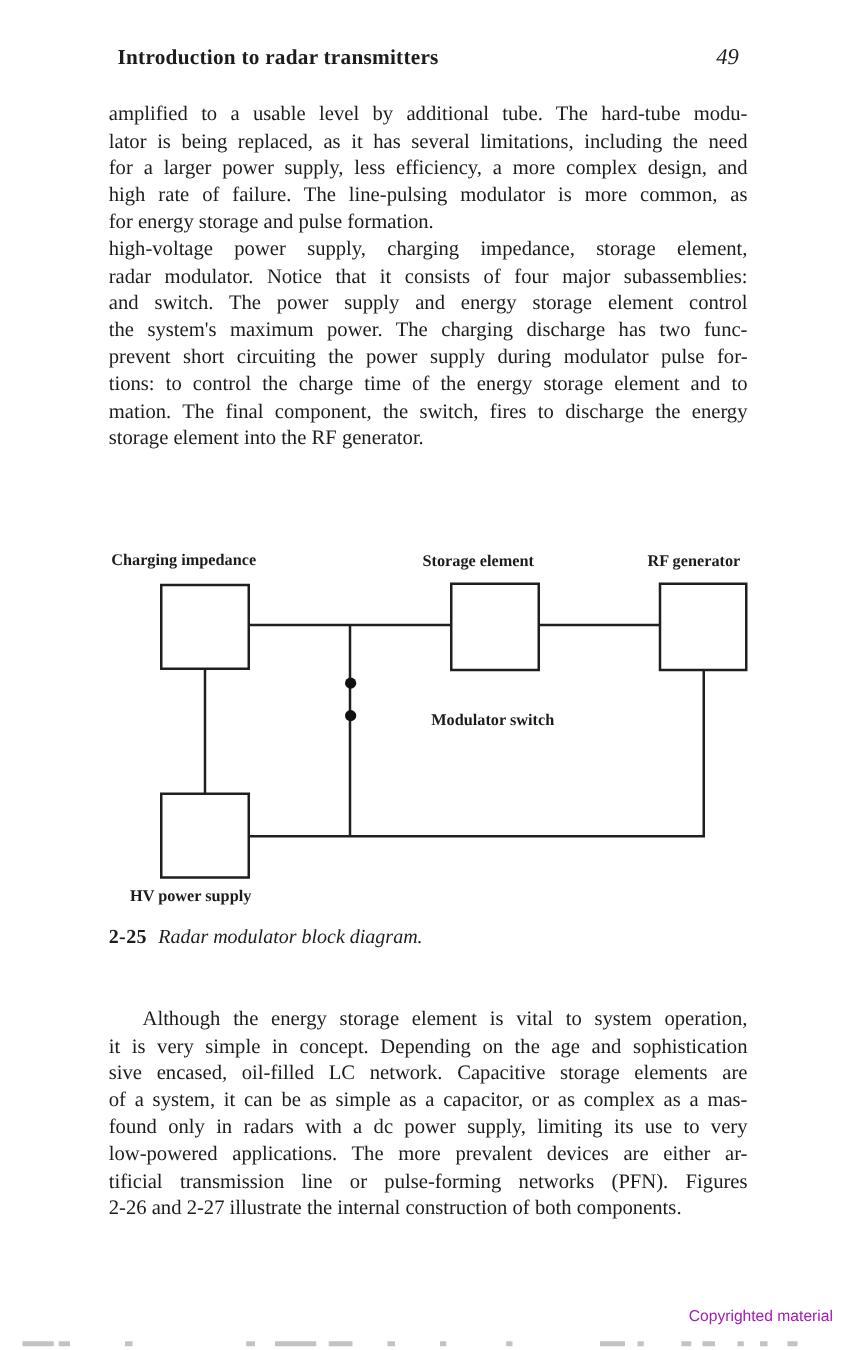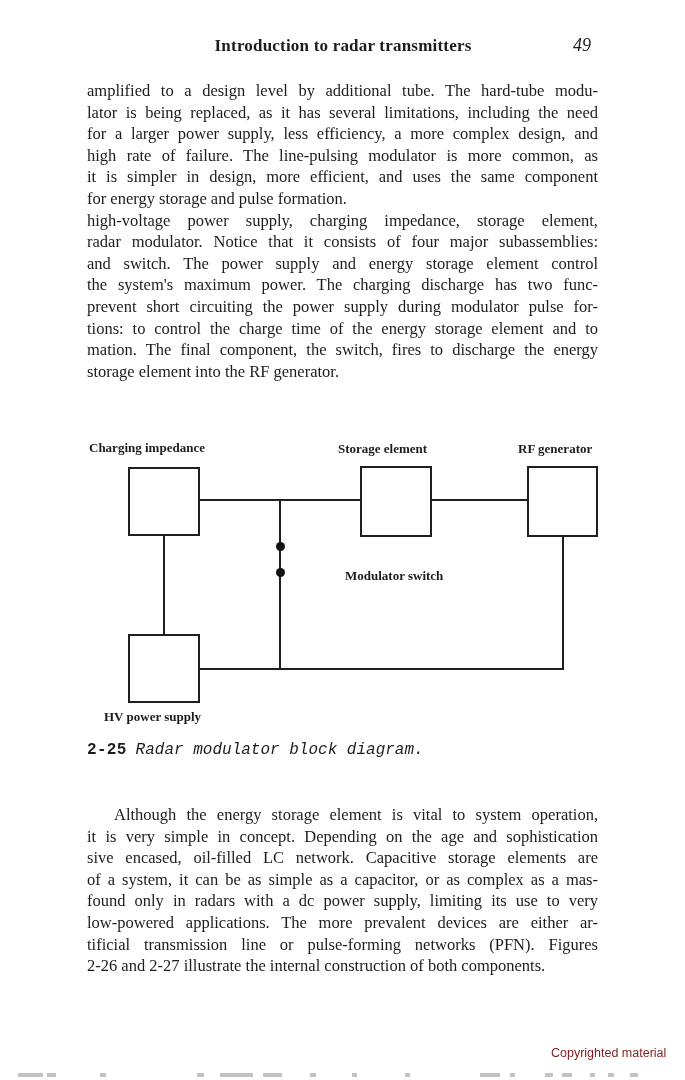--- a/index.html
+++ b/index.html
@@ -13,21 +13,20 @@
     font-family: "Liberation Serif", serif;
     color: #1c1c1c;
   }
 
   
   .running-head {
     position: absolute;
     left: 94px;
     top: 36px;
     width: 498px;
-    text-align: center;
     font-weight: bold;
     font-size: 17px;
     letter-spacing: 0.2px;
   }
   .page-number {
     position: absolute;
     left: 573px;
     top: 35px;
     font-weight: normal;
     font-style: italic;
@@ -76,54 +75,52 @@
     border-radius: 50%;
     background: #111111;
   }
 
   
   .fig-caption {
     position: absolute;
     left: 87px;
     top: 741px;
     font-size: 16px;
-    font-family: Liberation Mono, monospace;
   }
   .fig-caption .fig-num { font-weight: bold; margin-right: 9px; letter-spacing: 0.3px; }
   .fig-caption .fig-text { font-style: italic; }
 
   
   .watermark {
     position: absolute;
     left: 551px;
     top: 1046px;
     font-family: "Liberation Sans", sans-serif;
     font-size: 12.5px;
-    color: #7f1d1d;
+    color: #a21caf;
   }
 
   
   .edge-artifacts { position: absolute; left: 0; top: 1072px; width: 685px; height: 8px; }
   .edge-frag { position: absolute; top: 1px; height: 4px; background: #c3c3c3; }
 </style>
 </head>
 <body>
 
 <div class="page">
 
   <div class="running-head">Introduction to radar transmitters</div>
   <div class="page-number">49</div>
 
   <div class="text-block" id="text-block-1">
     <div>
-        <div class="tline">amplified to a design level by additional tube. The hard-tube modu-</div>
+        <div class="tline">amplified to a usable level by additional tube. The hard-tube modu-</div>
         <div class="tline">lator is being replaced, as it has several limitations, including the need</div>
         <div class="tline">for a larger power supply, less efficiency, a more complex design, and</div>
         <div class="tline">high rate of failure. The line-pulsing modulator is more common, as</div>
-        <div class="tline">it is simpler in design, more efficient, and uses the same component</div>
         <div class="tline tline-last">for energy storage and pulse formation.</div>
       </div>
     <div>
         <div class="tline">high-voltage power supply, charging impedance, storage element,</div>
         <div class="tline">radar modulator. Notice that it consists of four major subassemblies:</div>
         <div class="tline">and switch. The power supply and energy storage element control</div>
         <div class="tline">the system's maximum power. The charging discharge has two func-</div>
         <div class="tline">prevent short circuiting the power supply during modulator pulse for-</div>
         <div class="tline">tions: to control the charge time of the energy storage element and to</div>
         <div class="tline">mation. The final component, the switch, fires to discharge the energy</div>

